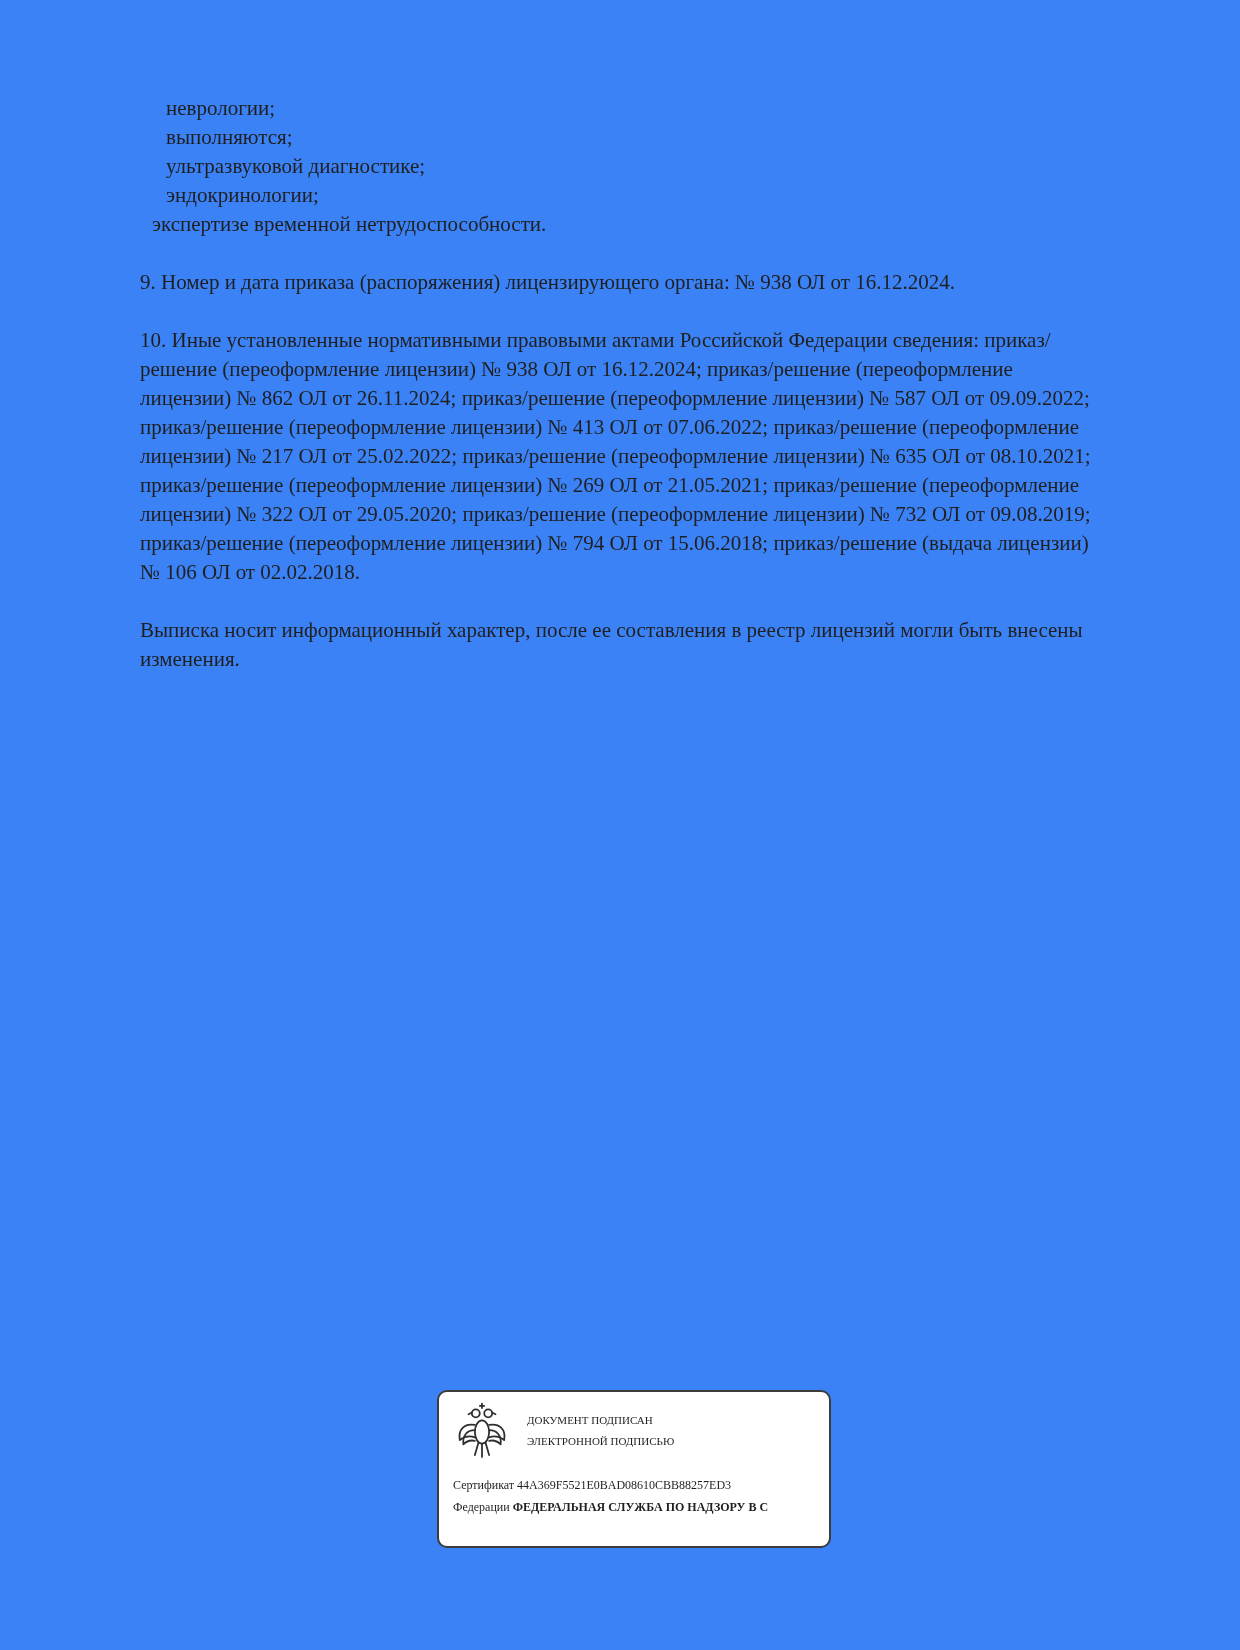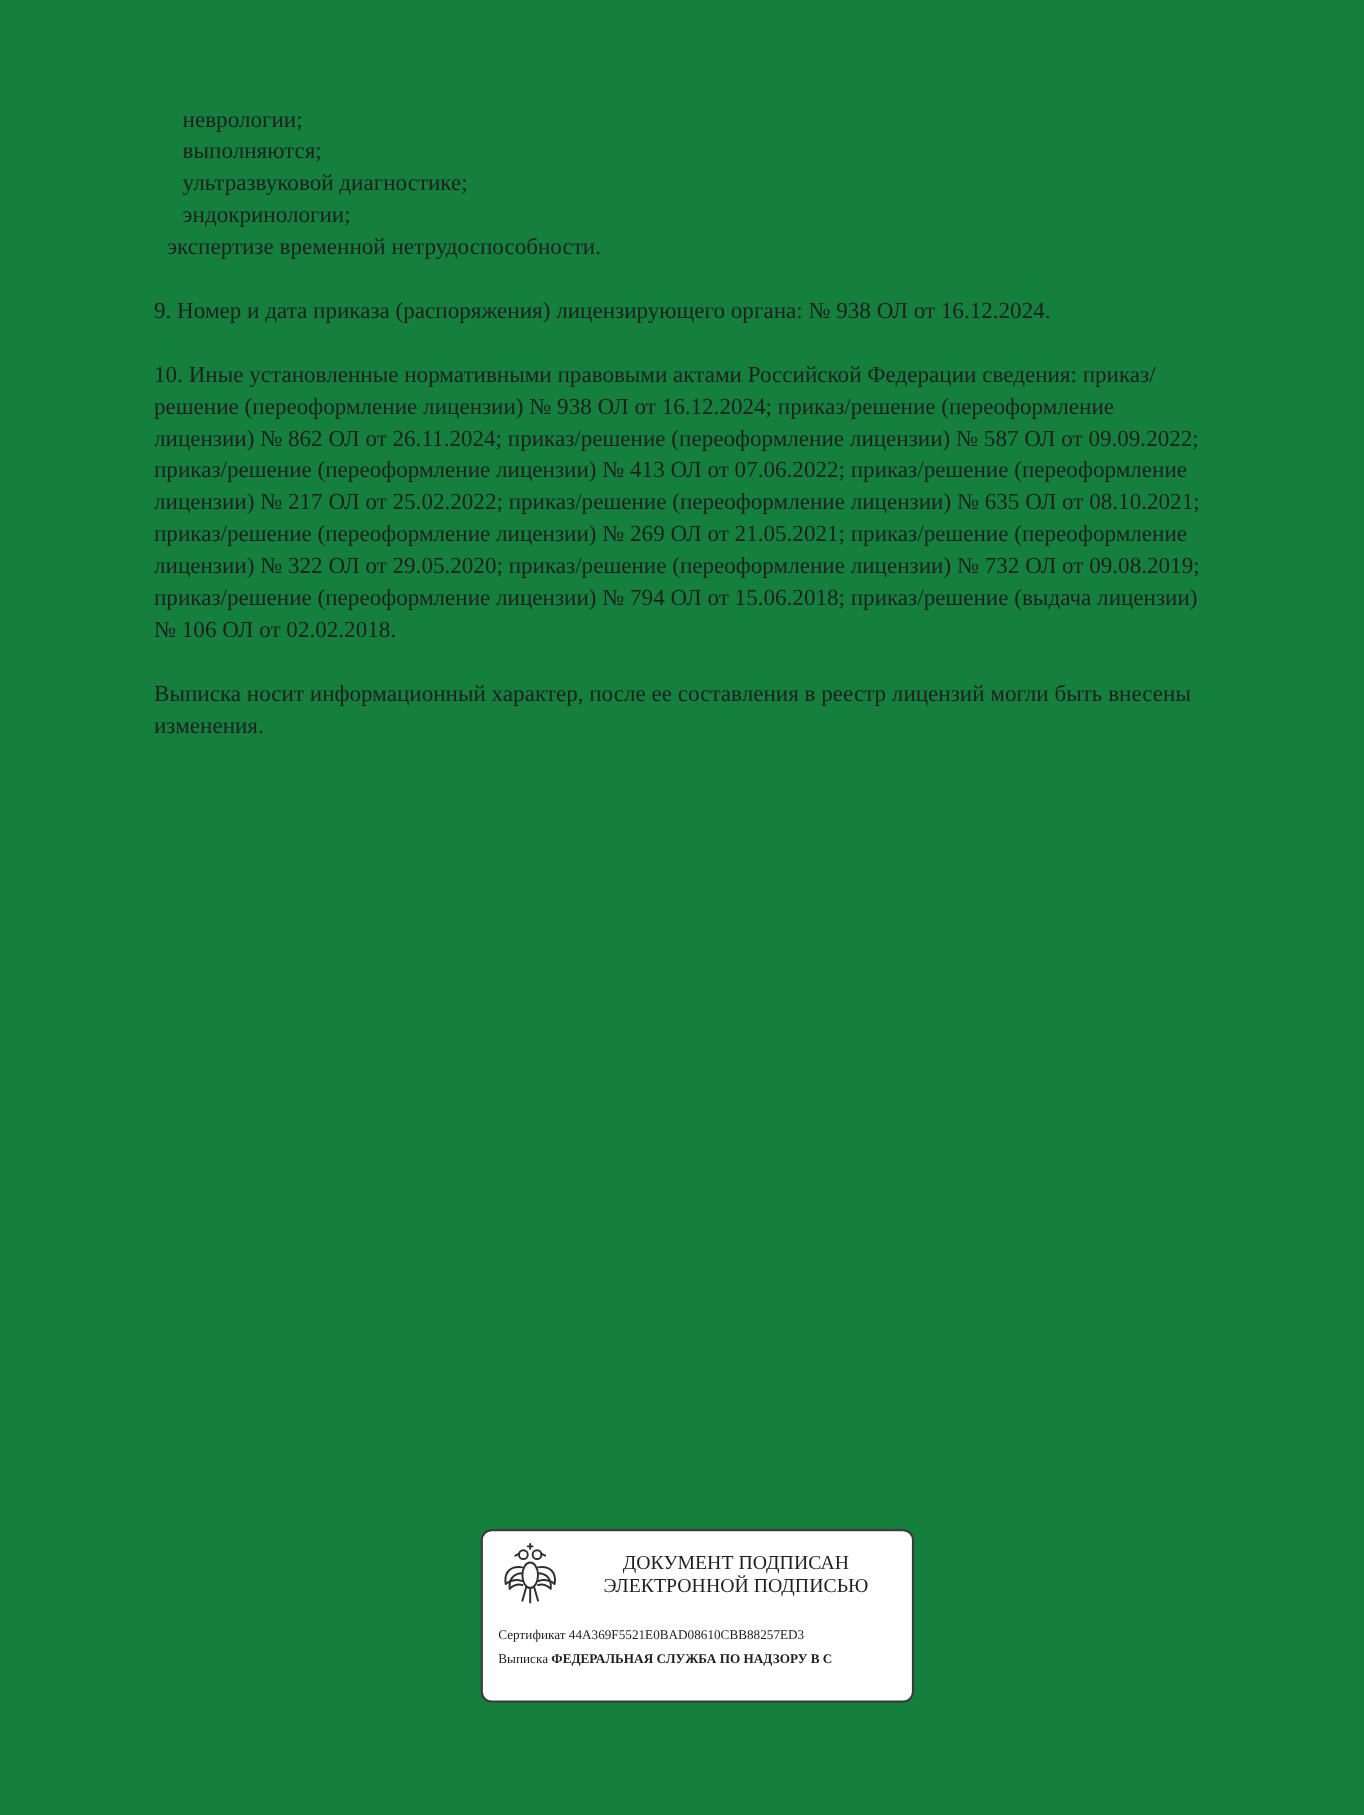--- a/index.html
+++ b/index.html
@@ -1,21 +1,21 @@
 <!DOCTYPE html>
 <html><head>
 <meta charset="utf-8">
 <style>
   * { margin: 0; padding: 0; box-sizing: border-box; }
   html, body { width: 1240px; height: 1650px; background: #ffffff; }
   .page {
     position: relative;
     width: 1240px;
     height: 1650px;
-    background: #15803d;
+    background: #3b82f6;
     font-family: "Liberation Serif", serif;
     color: #1f1f1f;
     overflow: hidden;
   }
   .content {
     position: absolute;
     left: 140px;
     top: 94px;
     width: 960px;
     font-size: 21px;
@@ -38,22 +38,22 @@
   }
   .stamp-top {
     display: flex;
     align-items: flex-start;
     gap: 16px;
     padding: 8px 18px 0 14px;
   }
   .emblem { flex: 0 0 auto; }
   .stamp-title {
     flex: 1;
-    text-align: center;
-    font-size: 18px;
+    text-align: left;
+    font-size: 11px;
     line-height: 21px;
     padding-top: 10px;
     color: #1f1f1f;
   }
   .stamp-lines {
     padding: 6px 0 0 14px;
     font-size: 12px;
     line-height: 22px;
     color: #1f1f1f;
   }
@@ -107,19 +107,19 @@
         <div>ДОКУМЕНТ ПОДПИСАН</div>
         <div>ЭЛЕКТРОННОЙ ПОДПИСЬЮ</div>
       </div>
     </div>
     <div class="stamp-lines">
       <div class="stamp-line">
         <span>Сертификат</span>
         <span>44A369F5521E0BAD08610CBB88257ED3</span>
       </div>
       <div class="stamp-line">
-        <span>Выписка</span>
+        <span>Федерации</span>
         <b>ФЕДЕРАЛЬНАЯ СЛУЖБА ПО НАДЗОРУ В С</b>
       </div>
     </div>
   </div>
 
 </div>
 
 </body></html>

